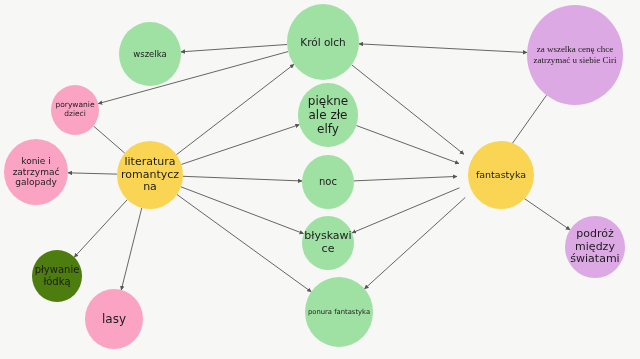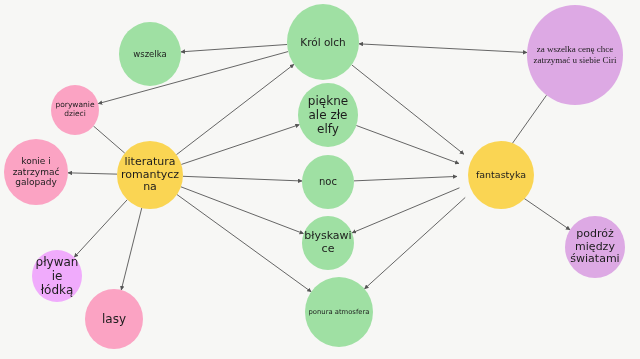--- a/index.html
+++ b/index.html
@@ -102,22 +102,22 @@
     </div>
     <div class="node" style="left: 457px; top: 141px; width: 66px; height: 68px; background: rgb(250, 213, 83); font-size: 9.5px; margin-left: 11px;">
       <span>fantastyka</span>
     </div>
     <div class="node" style="left: 302px; top: 216px; width: 52px; height: 54px; background: rgb(159, 224, 163); font-size: 11px;">
       <span>błyskawice</span>
     </div>
     <div class="node" style="left: 565px; top: 216px; width: 60px; height: 62px; background: rgb(221, 169, 228); font-size: 11px;">
       <span>podróż między światami</span>
     </div>
-    <div class="node" style="left: 32px; top: 250px; width: 50px; height: 52px; background: #f0abfc; font-size: 12px;">
+    <div class="node" style="left: 32px; top: 250px; width: 50px; height: 52px; background: #4d7c0f; font-size: 10px;">
       <span>pływanie łódką</span>
     </div>
     <div class="node" style="left: 305px; top: 277px; width: 68px; height: 70px; background: rgb(159, 224, 163); font-size: 6.8px;">
-      <span>ponura atmosfera</span>
+      <span>ponura fantastyka</span>
     </div>
     <div class="node" style="left: 85px; top: 289px; width: 58px; height: 60px; background: rgb(251, 163, 195); font-size: 12px;">
       <span>lasy</span>
     </div>
   </div>
 
 </body></html>

